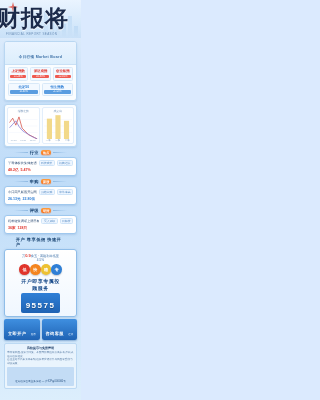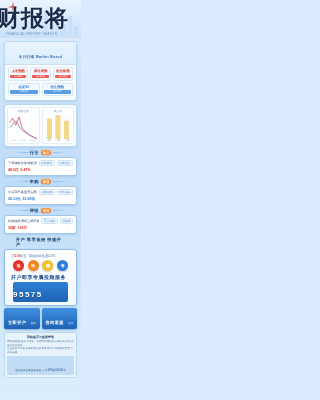--- a/index.html
+++ b/index.html
@@ -69,21 +69,21 @@
            border-radius: 3px; padding: 2px 3px; box-shadow: 0 1px 2px rgba(70,120,180,.2); }
   .lrow { display: flex; align-items: center; gap: 2px; margin-bottom: 1.5px; }
   .ltxt { font-size: 3.2px; color: #2b4a72; white-space: nowrap; overflow: hidden; flex: 1; }
   .lpill { font-size: 2.8px; color: #4f86c0; background: #eef6ff;
            border: 0.4px solid #cfe4f8; border-radius: 1.5px; padding: 0 1.5px; white-space: nowrap; }
   .lnum { font-size: 3.6px; font-weight: 700; color: #e0342b; }
   .lnum.blue { color: #2f7fd6; }
 
   
   .promo { margin: 2px 4px; background: linear-gradient(180deg,#ffffff,#f0f7ff);
-           border: 0.6px solid #8fbde8; border-radius: 3px; padding: 3px 6px; 
+           border: 0.6px solid #8fbde8; border-radius: 3px; padding: 3px 14px; text-align: center;
            box-shadow: 0 1px 3px rgba(60,110,170,.25); }
   .promo-top { font-size: 3.2px; color: #3a6ea5; margin-bottom: 2px; }
   .promo-top b { color: #e0342b; font-size: 4px; }
   .icons { display: flex; justify-content: space-around; margin-bottom: 2.5px; }
   .ic { width: 11px; height: 11px; border-radius: 50%; color: #fff;
         font-size: 4px; font-weight: 700; display: flex; align-items: center;
         justify-content: center; box-shadow: 0 1px 1.5px rgba(0,0,0,.2); }
   .promo-line { font-size: 5px; font-weight: 700; color: #1a4c8b; letter-spacing: .5px; line-height: 7px;}
   .numbox { margin: 1.5px 2px 0; background: linear-gradient(180deg,#2f7fd6,#1f63b4);
             border-radius: 2px; padding: 1px 0; }

